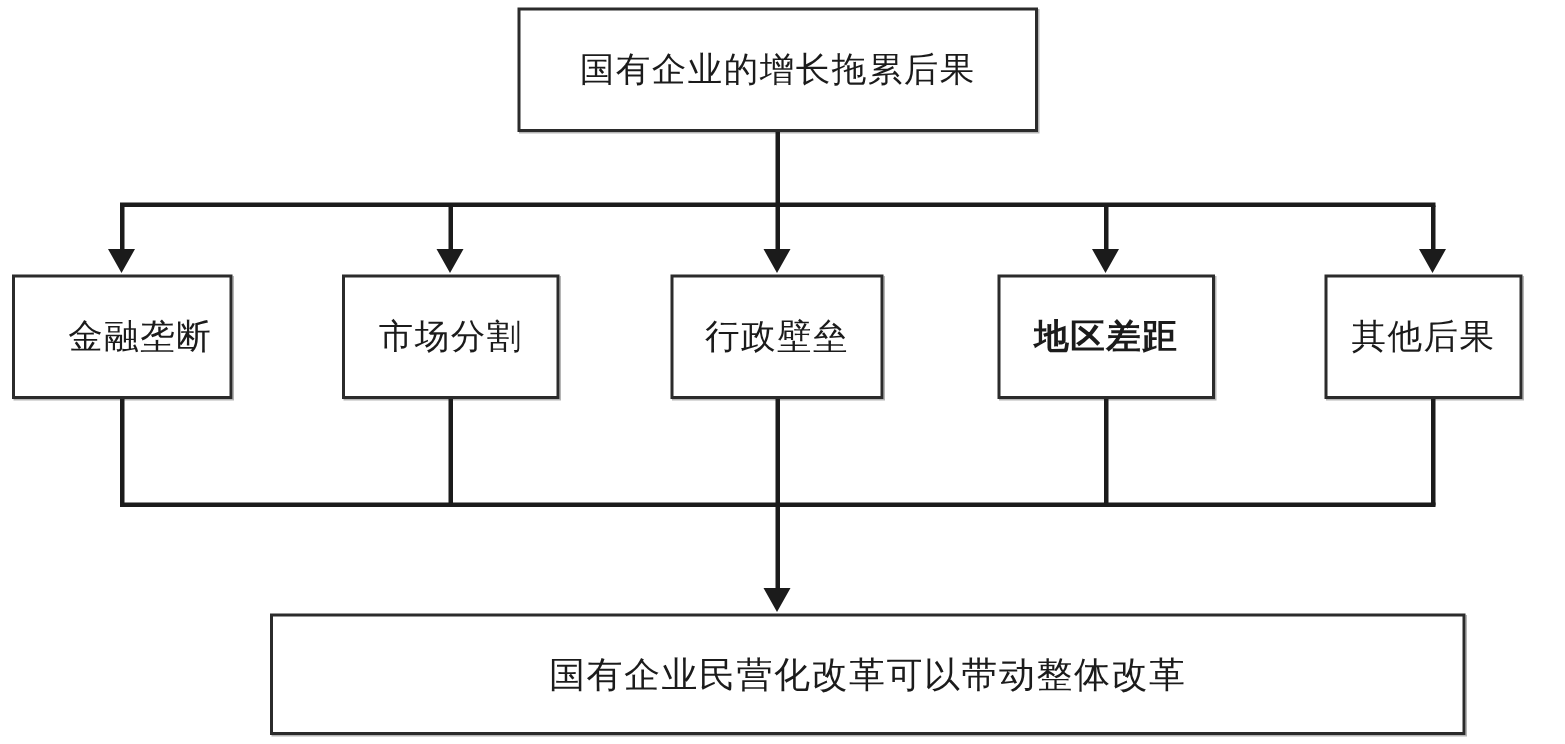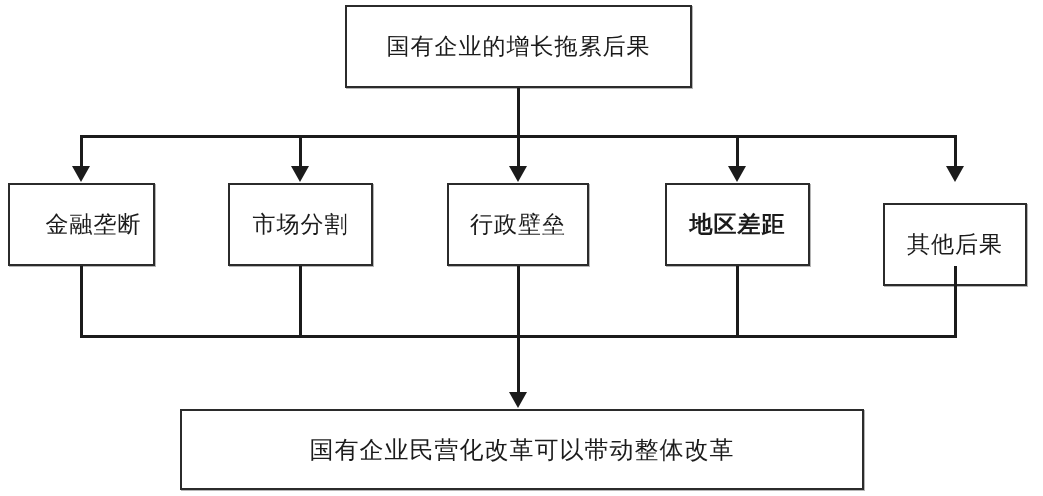--- a/index.html
+++ b/index.html
@@ -37,25 +37,25 @@
   }
   .node-leaf {
     top: 183px;
     height: 83px;
     font-size: 23px;
   }
   .leaf-1 { left: 8px;   width: 147px; padding-left: 24px; }
   .leaf-2 { left: 228px; width: 145px; font-family: Liberation Serif, serif; }
   .leaf-3 { left: 447px; width: 142px; text-align: center; }
   .leaf-4 { left: 665px; width: 145px; font-weight: bold; }
-  .leaf-5 { left: 883px; width: 144px; margin-top: 20px; }
+  .leaf-5 { left: 883px; width: 132px; }
   .node-conclusion {
     left: 180px;
     top: 409px;
-    width: 684px;
+    width: 797px;
     height: 81px;
     font-size: 24px;
   }
   .edge {
     position: absolute;
     background: #1b1b1b;
   }
   .edge-v { width: 3px; }
   .edge-h { height: 3px; }
   .arrow-down {

